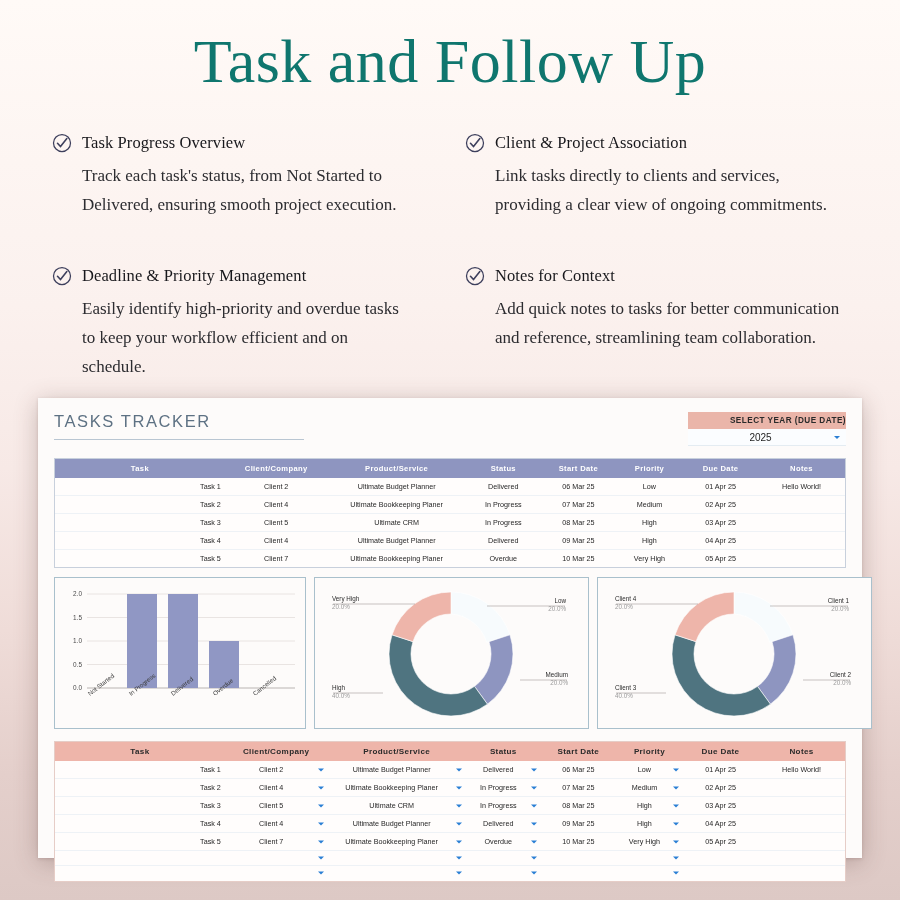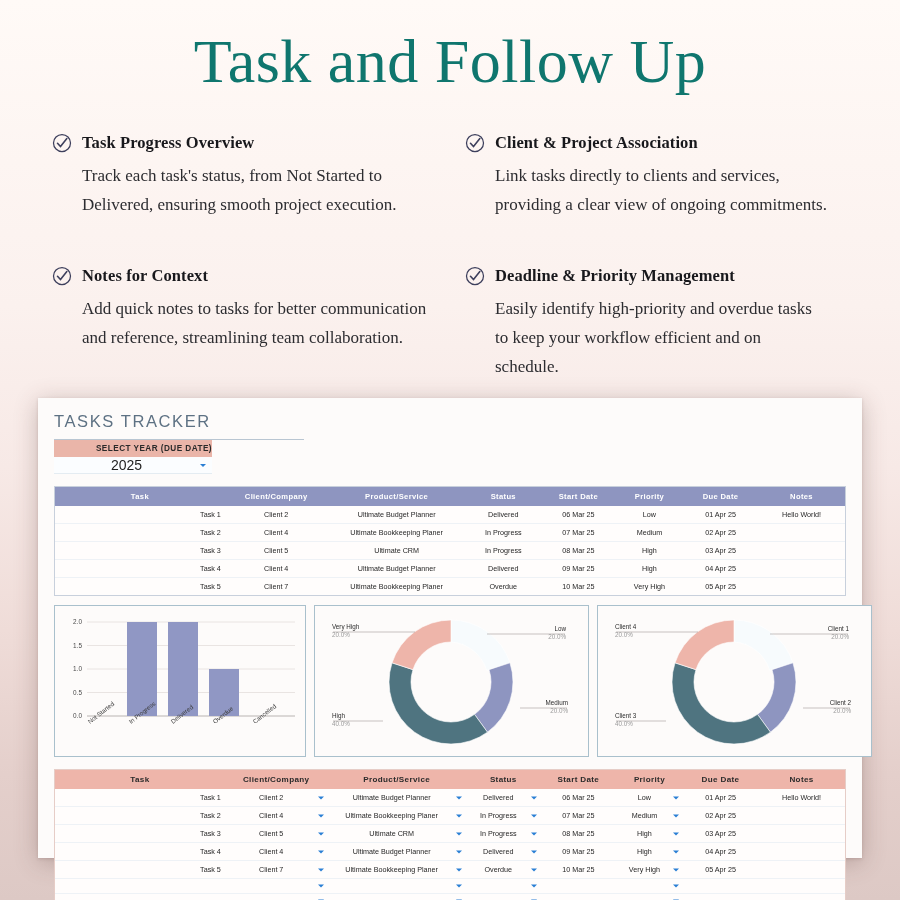--- a/index.html
+++ b/index.html
@@ -30,21 +30,20 @@
     display: grid;
     grid-template-columns: 1fr 1fr;
     column-gap: 30px;
     row-gap: 46px;
   }
   .feature { position: relative; }
   .feature-head {
     display: flex;
     align-items: center;
     gap: 10px;
-    font-weight: bold;
   }
   .check-icon {
     width: 20px; height: 20px;
     flex: 0 0 20px;
     display: block;
   }
   .feature-title {
     font-family: "Liberation Serif", serif;
     font-size: 16.5px;
     color: #18181c;
@@ -67,21 +66,20 @@
     width: 824px; height: 460px;
     background: #fdfbfa;
     box-shadow: 0 4px 22px rgba(90,60,55,0.30), 0 1px 3px rgba(90,60,55,0.18);
   }
   .sheet-inner { padding: 14px 16px 0 16px; }
 
   .sheet-topbar {
     display: flex;
     align-items: flex-start;
     justify-content: space-between;
-    flex-direction: column;
   }
   .sheet-title-wrap { width: 250px; }
   .sheet-title {
     font-size: 16.5px;
     letter-spacing: 1.6px;
     color: #5d7183;
     font-weight: 400;
     padding-bottom: 8px;
   }
   .sheet-title-rule {
@@ -100,21 +98,21 @@
   }
   .year-value-row {
     background: #fbfdff;
     border-bottom: 1px solid #e4ecf2;
     display: flex; align-items: center;
     padding: 3px 4px 3px 0;
     height: 17px;
   }
   .year-value {
     flex: 1; text-align: center;
-    font-size: 14px; color: #1f1f1f;
+    font-size: 10px; color: #1f1f1f;
   }
   .dd-caret {
     width: 9px; height: 9px; flex: 0 0 9px;
     display: inline-block; position: relative;
   }
   .dd-caret::after {
     content: "";
     position: absolute; left: 1px; top: 3px;
     width: 0; height: 0;
     border-left: 3.2px solid transparent;
@@ -201,40 +199,40 @@
     <div class="feature-head">
       <svg class="check-icon" viewBox="0 0 24 24">
         <circle cx="12" cy="12" r="10.2" fill="none" stroke="#3d3f5c" stroke-width="1.5"></circle>
         <path d="M6.6 12.3 L10.2 16.2 L17.8 6.6" fill="none" stroke="#3d3f5c" stroke-width="1.9" stroke-linecap="round"></path>
       </svg>
       <span class="feature-title">Client &amp; Project Association</span>
     </div>
     <div class="feature-desc">Link tasks directly to clients and services, providing a clear view of ongoing commitments.</div>
   </div>
 
+  <div class="feature">
+    <div class="feature-head">
+      <svg class="check-icon" viewBox="0 0 24 24">
+        <circle cx="12" cy="12" r="10.2" fill="none" stroke="#3d3f5c" stroke-width="1.5"></circle>
+        <path d="M6.6 12.3 L10.2 16.2 L17.8 6.6" fill="none" stroke="#3d3f5c" stroke-width="1.9" stroke-linecap="round"></path>
+      </svg>
+      <span class="feature-title">Deadline &amp; Priority Management</span>
+    </div>
+    <div class="feature-desc">Easily identify high-priority and overdue tasks to keep your workflow efficient and on schedule.</div>
+  </div>
+
   <div class="feature right">
     <div class="feature-head">
       <svg class="check-icon" viewBox="0 0 24 24">
         <circle cx="12" cy="12" r="10.2" fill="none" stroke="#3d3f5c" stroke-width="1.5"></circle>
         <path d="M6.6 12.3 L10.2 16.2 L17.8 6.6" fill="none" stroke="#3d3f5c" stroke-width="1.9" stroke-linecap="round"></path>
       </svg>
       <span class="feature-title">Notes for Context</span>
     </div>
     <div class="feature-desc">Add quick notes to tasks for better communication and reference, streamlining team collaboration.</div>
-  </div>
-
-  <div class="feature">
-    <div class="feature-head">
-      <svg class="check-icon" viewBox="0 0 24 24">
-        <circle cx="12" cy="12" r="10.2" fill="none" stroke="#3d3f5c" stroke-width="1.5"></circle>
-        <path d="M6.6 12.3 L10.2 16.2 L17.8 6.6" fill="none" stroke="#3d3f5c" stroke-width="1.9" stroke-linecap="round"></path>
-      </svg>
-      <span class="feature-title">Deadline &amp; Priority Management</span>
-    </div>
-    <div class="feature-desc">Easily identify high-priority and overdue tasks to keep your workflow efficient and on schedule.</div>
   </div>
 
 </div>
 
 <div class="sheet">
  <div class="sheet-inner">
 
   <div class="sheet-topbar">
     <div class="sheet-title-wrap">
       <div class="sheet-title">TASKS TRACKER</div>

